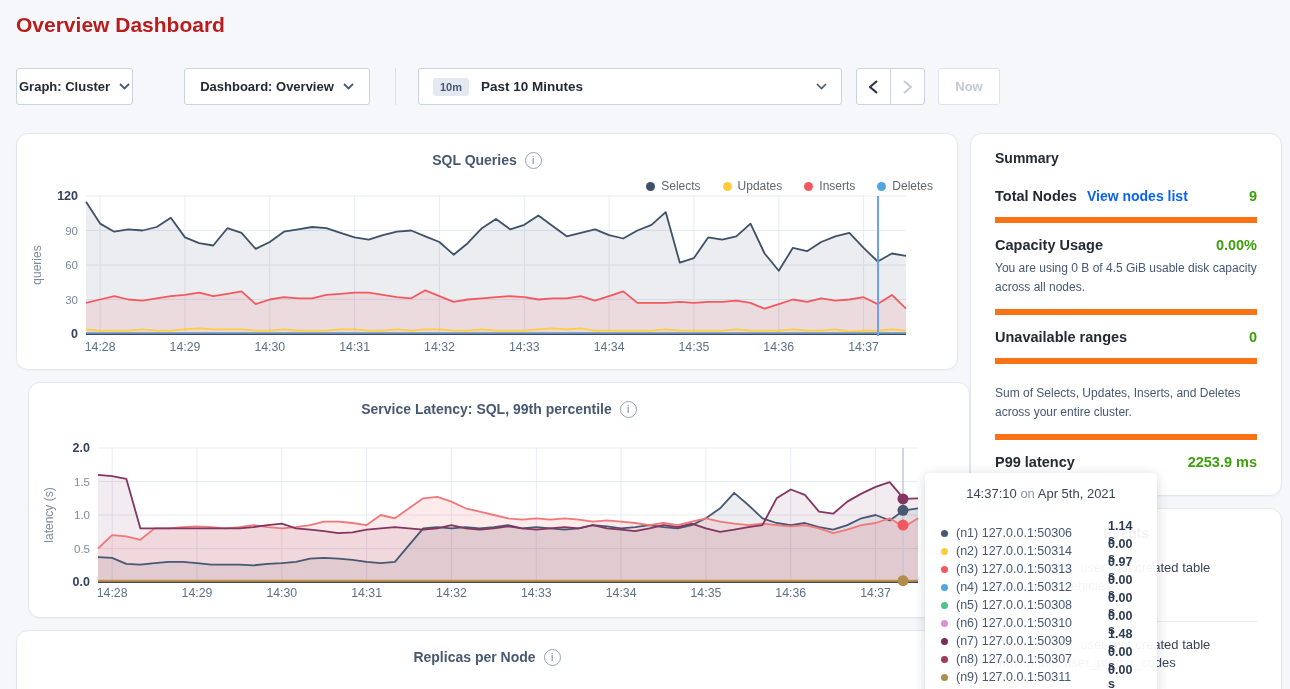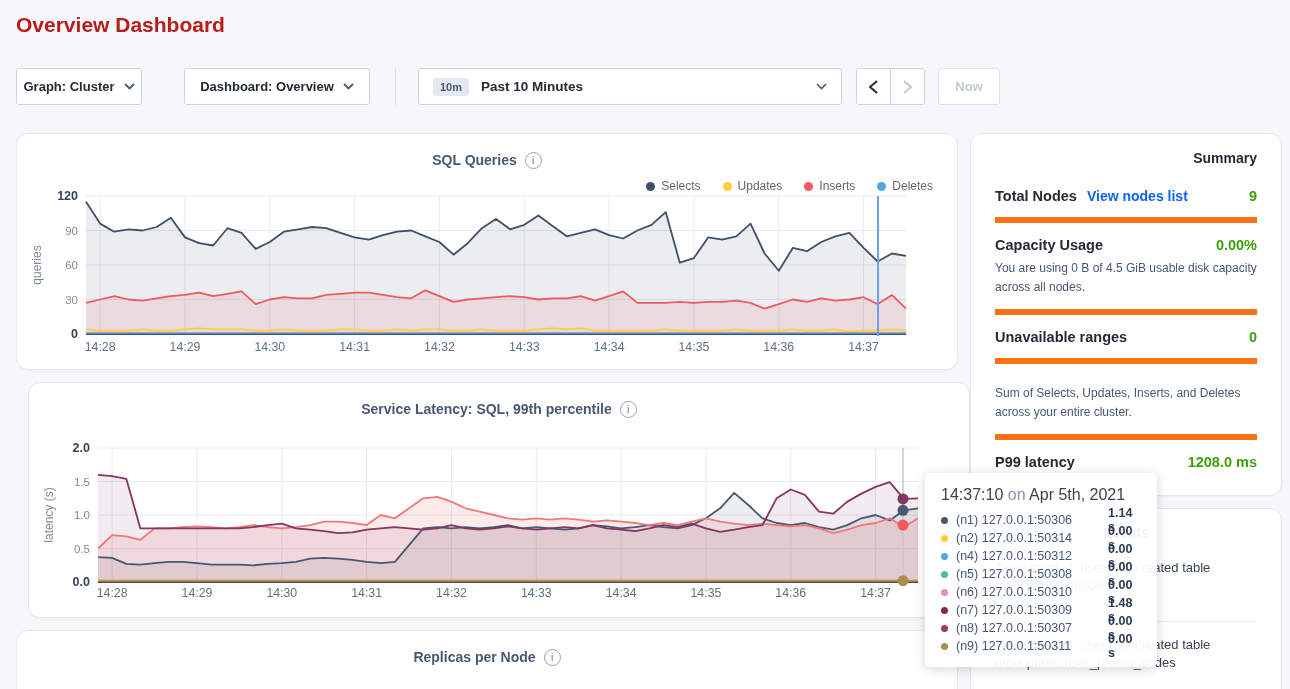--- a/index.html
+++ b/index.html
@@ -12,21 +12,21 @@
   }
   h1.title { left:16px; top:13px; font-size:21px; font-weight:600; color:#b91c1c; position:absolute; }
 
   
   .btn, .dd, .timesel {
     position:absolute; top:68px; height:37px; background:#fff;
     border:1px solid #ccd3e0; border-radius:3px;
     display:flex; align-items:center; cursor:pointer;
   }
   .dd { justify-content:center; gap:9px; font-size:13px; font-weight:700; color:#242a35; }
-  #dd1 { left:16px; width:126px; }
+  #dd1 { left:16px; width:117px; }
   #dd2 { left:184px; width:186px; }
   .vdiv { position:absolute; left:395px; top:68px; width:1px; height:37px; background:#d9dee8; }
   .timesel { left:418px; width:424px; padding:0 14px; gap:12px; }
   .badge { background:#e4e9f1; color:#475872; font-size:11px; font-weight:700; padding:3px 7px; border-radius:3px; }
   .tlabel { font-size:13.5px; font-weight:700; color:#242a35; }
   .timesel .chev { margin-left:auto; }
   .btn { justify-content:center; font-size:13px; font-weight:700; }
   #btn-prev { left:856px; width:35px; border-radius:3px 0 0 3px; }
   #btn-next { left:890px; width:35px; border-radius:0 3px 3px 0; }
   #btn-now  { left:938px; width:62px; color:#c3cad5; border-color:#dde2ea; cursor:default; }
@@ -47,40 +47,40 @@
           border:1px solid #97a2b3; border-radius:50%; color:#6e7b90;
           font-size:10.5px; line-height:15px; text-align:center; font-weight:400; }
   .info::after { content:"i"; }
   .legend { position:absolute; top:45px; right:24px; display:flex; gap:22px; align-items:center; }
   .legend .li { display:flex; align-items:center; gap:6px; font-size:12px; color:#60676f; }
   .legend .dot { width:9px; height:9px; border-radius:50%; }
   svg.chart { position:absolute; left:0; top:0; }
 
   
   #card-sum { padding:16px 24px 0 24px; }
-  .sum-title { text-align:right; font-size:14px; font-weight:700; margin-bottom:8px; }
+  .sum-title { text-align:left; font-size:14px; font-weight:700; margin-bottom:8px; }
   .s-row { padding:14px 0 13px 0; border-bottom:6px solid #f97316; }
   .s-row:last-child { border-bottom:none; }
   .s-head { display:flex; align-items:baseline; }
   .s-label { font-size:14.5px; font-weight:700; color:#242a35; }
   .s-link { font-size:14px; font-weight:700; color:#0b63f6; margin-left:10px; cursor:pointer; }
   .s-value { margin-left:auto; font-size:14.5px; font-weight:700; color:#3da10c; }
   .s-desc { margin-top:6px; font-size:12px; color:#475872; line-height:1.55; }
 
   
   #card-evt { padding:16px 24px 0 24px; }
   .evt-title { text-align:center; font-size:14px; font-weight:700; margin-bottom:10px; }
   .evt-item { font-size:13px; color:#3a4455; line-height:1.38; padding:8px 0 26px 0; border-bottom:1px solid #e9edf2; }
   .evt-item + .evt-item { padding-top:14px; border-bottom:none; padding-bottom:10px; }
 
   
   #tooltip { position:absolute; left:925px; top:473px; width:232px; z-index:10;
              background:rgba(255,255,255,0.94); border-radius:5px;
              box-shadow:0 2px 12px rgba(40,50,70,0.2); padding:13px 16px 12px 16px; }
-  .tip-time { font-size:16px; color:#394455; margin-bottom:7px; }
+  .tip-time { font-size:13px; color:#394455; margin-bottom:23px;text-align:center; }
   .tip-time .on { color:#8a94a6; }
   .tip-row { display:flex; align-items:center; gap:8px; height:18px; }
   .tip-dot { width:7px; height:7px; border-radius:50%; flex:none; }
   .tip-label { font-size:12.5px; color:#475872; width:152px; }
   .tip-val { font-size:12.5px; font-weight:700; color:#2c3a52; }
 </style>
 </head>
 <body>
 
 <h1 class="title">Overview Dashboard</h1>
@@ -262,21 +262,21 @@
       <span class="s-label">Unavailable ranges</span>
       <span class="s-value">0</span>
     </div>
   </div>
   <div class="s-row">
     <div class="s-desc">Sum of Selects, Updates, Inserts, and Deletes across your entire cluster.</div>
   </div>
   <div class="s-row">
     <div class="s-head">
       <span class="s-label">P99 latency</span>
-      <span class="s-value">1208.0 ms</span>
+      <span class="s-value">2253.9 ms</span>
     </div>
   </div>
 </div>
 
 <div class="card" id="card-evt">
   <div class="evt-title">Events</div>
   <div id="evt-list">
       <div class="evt-item">Table created: user root created table movr.public.vehicles</div>
       <div class="evt-item">Table created: user root created table movr.public.user_promo_codes</div>
     </div>
@@ -291,20 +291,25 @@
         <span class="tip-dot" style="background: rgb(71, 88, 114);"></span>
         <span class="tip-label">(n1) 127.0.0.1:50306</span>
         <span class="tip-val">1.14 s</span>
       </div>
       <div class="tip-row">
         <span class="tip-dot" style="background: rgb(255, 205, 60);"></span>
         <span class="tip-label">(n2) 127.0.0.1:50314</span>
         <span class="tip-val">0.00 s</span>
       </div>
       <div class="tip-row">
+        <span class="tip-dot" style="background: rgb(242, 89, 95);"></span>
+        <span class="tip-label">(n3) 127.0.0.1:50313</span>
+        <span class="tip-val">0.97 s</span>
+      </div>
+      <div class="tip-row">
         <span class="tip-dot" style="background: rgb(81, 166, 226);"></span>
         <span class="tip-label">(n4) 127.0.0.1:50312</span>
         <span class="tip-val">0.00 s</span>
       </div>
       <div class="tip-row">
         <span class="tip-dot" style="background: rgb(77, 194, 139);"></span>
         <span class="tip-label">(n5) 127.0.0.1:50308</span>
         <span class="tip-val">0.00 s</span>
       </div>
       <div class="tip-row">

